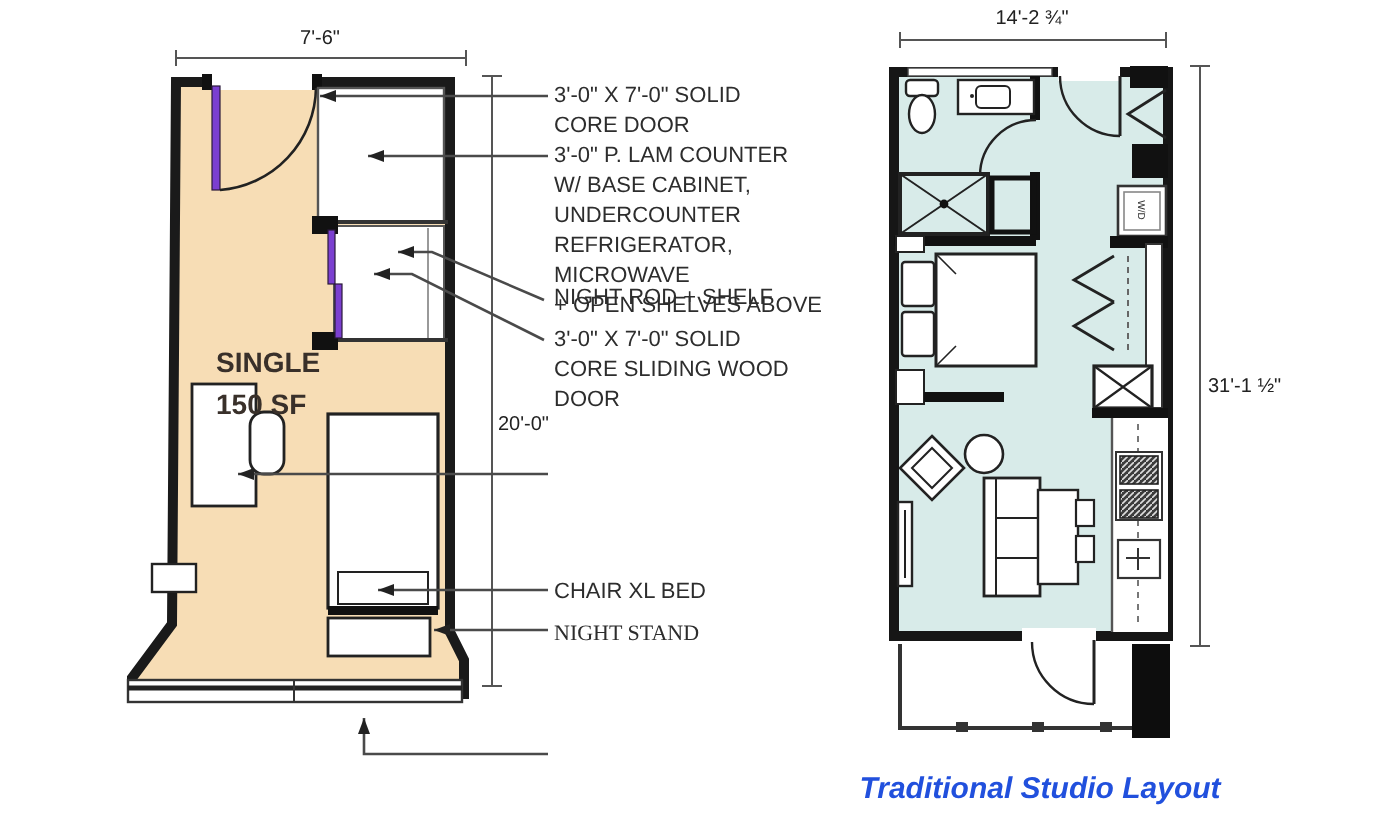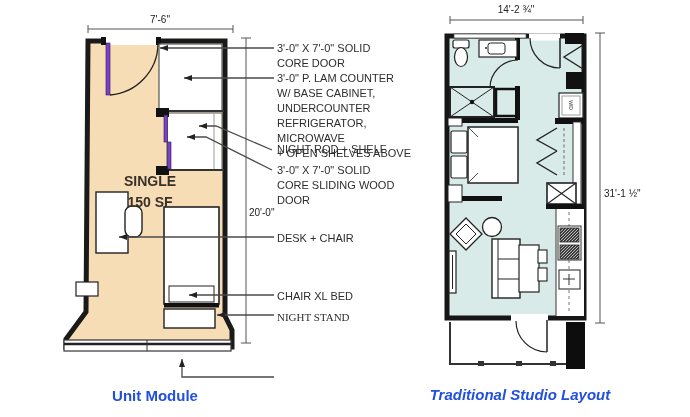--- a/index.html
+++ b/index.html
@@ -12,21 +12,21 @@
   svg{position:absolute;left:0;top:0;}
   .floor-unit{fill:var(--unit-floor);stroke:var(--wall-black);stroke-width:5;stroke-linejoin:miter;}
   .floor-studio{fill:var(--studio-floor);stroke:#161616;stroke-width:5;}
   .purple{fill:var(--accent-purple);stroke:#2a1a3a;stroke-width:0.6;}
   .thin{stroke:#222;fill:none;}
   .leader{stroke:#4a4a4a;stroke-width:1.3;fill:none;}
   .dimline{stroke:#555;stroke-width:1;fill:none;}
   .txt{position:absolute;white-space:pre-line;}
   .anno{font-size:11px;line-height:15px;letter-spacing:0;color:#2d2d2d;width:160px;}
   .dim{font-size:10px;color:#222;}
-  .room-label{font-weight:bold;font-size:14px;line-height:21px;color:#39302а;color:#39302a;text-align:center;}
+  .room-label{font-weight:bold;font-size:14px;line-height:21px;color:#39302а;color:#39302a;text-align:left;}
   .caption{font-weight:bold;font-size:15px;color:var(--caption-blue);text-align:center;}
 </style>
 </head>
 <body>
 
 <div id="stage">
 
 <svg width="690" height="417" viewBox="0 0 690 417">
   <defs>
     <marker id="arr" markerUnits="userSpaceOnUse" markerWidth="9" markerHeight="7" refX="8" refY="3" orient="auto">
@@ -220,23 +220,21 @@
 CORE DOOR</div>
 <div class="txt anno" style="left:277px;top:71px;">3'-0" P. LAM COUNTER
 W/ BASE CABINET,
 UNDERCOUNTER
 REFRIGERATOR, MICROWAVE
 + OPEN SHELVES ABOVE</div>
 <div class="txt anno" style="left:277px;top:142px;">NIGHT ROD + SHELF</div>
 <div class="txt anno" style="left:277px;top:163px;">3'-0" X 7'-0" SOLID
 CORE SLIDING WOOD
 DOOR</div>
-<div class="txt anno" style="left:277px;top:231px;">DESK + CHAIR</div>
 <div class="txt anno" style="left:277px;top:289px;">CHAIR XL BED</div>
 <div class="txt anno" style="left:277px;top:310px;font-family:Liberation Serif, serif;">NIGHT STAND</div>
 
 <div class="txt dim" style="left:466px;top:4px;width:100px;text-align:center;">14'-2 ¾"</div>
 <div class="txt dim" style="left:604px;top:188px;">31'-1 ½"</div>
 
-<div class="txt caption" style="left:80px;top:387px;width:150px;">Unit Module</div>
 <div class="txt caption" style="left:415px;top:386px;width:210px;font-style:italic;">Traditional Studio Layout</div>
 
 </div>
 
 </body></html>

